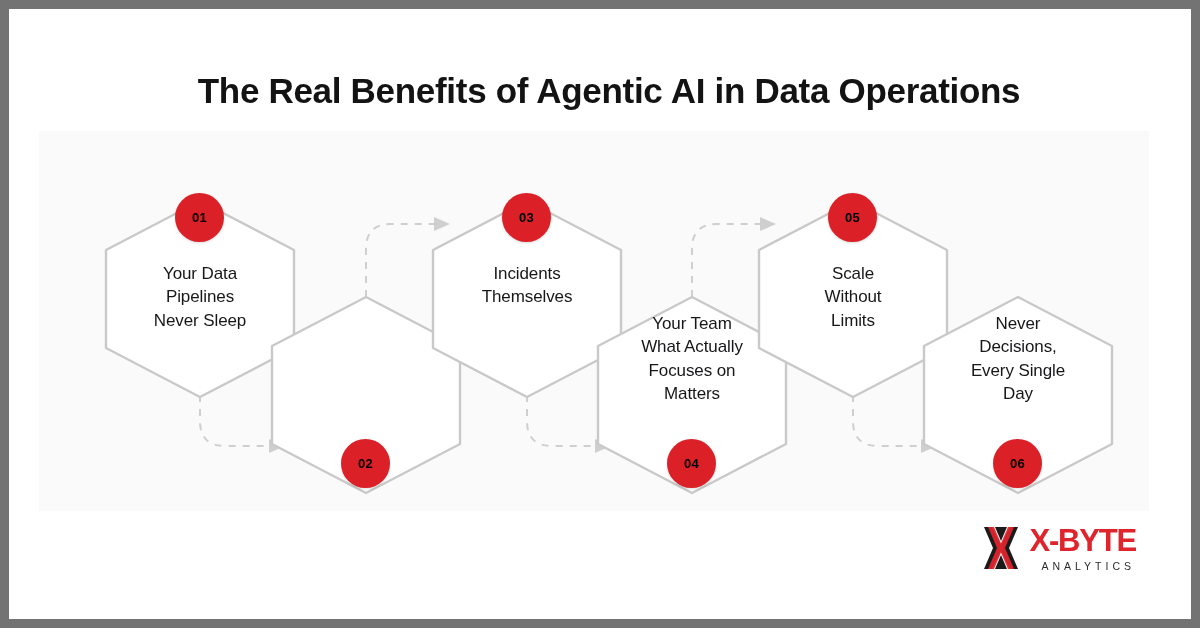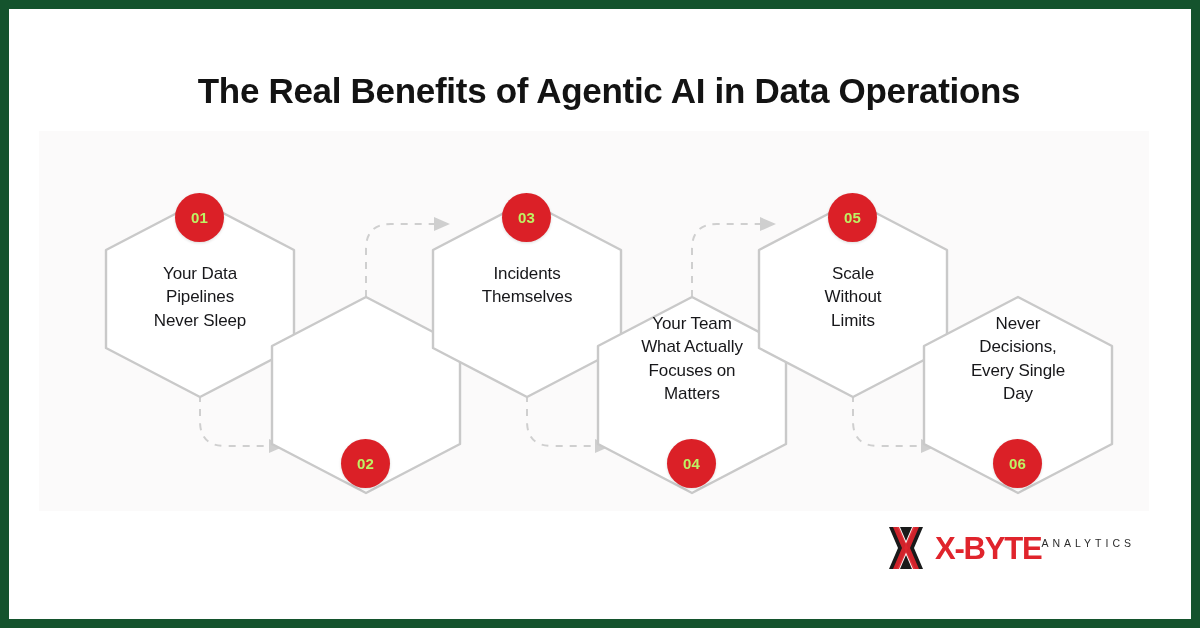--- a/index.html
+++ b/index.html
@@ -14,21 +14,21 @@
     overflow: hidden;
     font-family: "Liberation Sans", "DejaVu Sans", sans-serif;
   }
 
   #infographic {
     position: relative;
     width: 1200px;
     height: 628px;
     box-sizing: border-box;
     background: #ffffff;
-    border: 9px solid #14532d;
+    border: 9px solid #737373;
     overflow: hidden;
   }
 
   
   .bg-panel {
     position: absolute;
     left: 30px;
     top: 122px;
     width: 1110px;
     height: 380px;
@@ -91,22 +91,22 @@
   }
 
   
   .badge {
     position: absolute;
     z-index: 5;
     width: 49px;
     height: 49px;
     border-radius: 50%;
     background: #DB2027;
-    color: #bef264;
-    font-size: 15px;
+    color: #000000;
+    font-size: 13px;
     font-weight: 700;
     display: flex;
     align-items: center;
     justify-content: center;
     letter-spacing: 0.2px;
     box-shadow: 0 1px 3px rgba(0,0,0,0.14);
   }
 
   
   .logo {
@@ -118,21 +118,21 @@
     align-items: center;
     gap: 10px;
   }
   .logo-mark {
     width: 38px;
     height: 46px;
     flex: 0 0 auto;
   }
   .logo-text {
     display: flex;
-    flex-direction: row;
+    flex-direction: column;
     align-items: stretch;
     line-height: 1;
   }
   .logo-word {
     font-size: 31px;
     font-weight: 800;
     color: #E0242C;
     letter-spacing: -1.2px;
     line-height: 1;
   }

